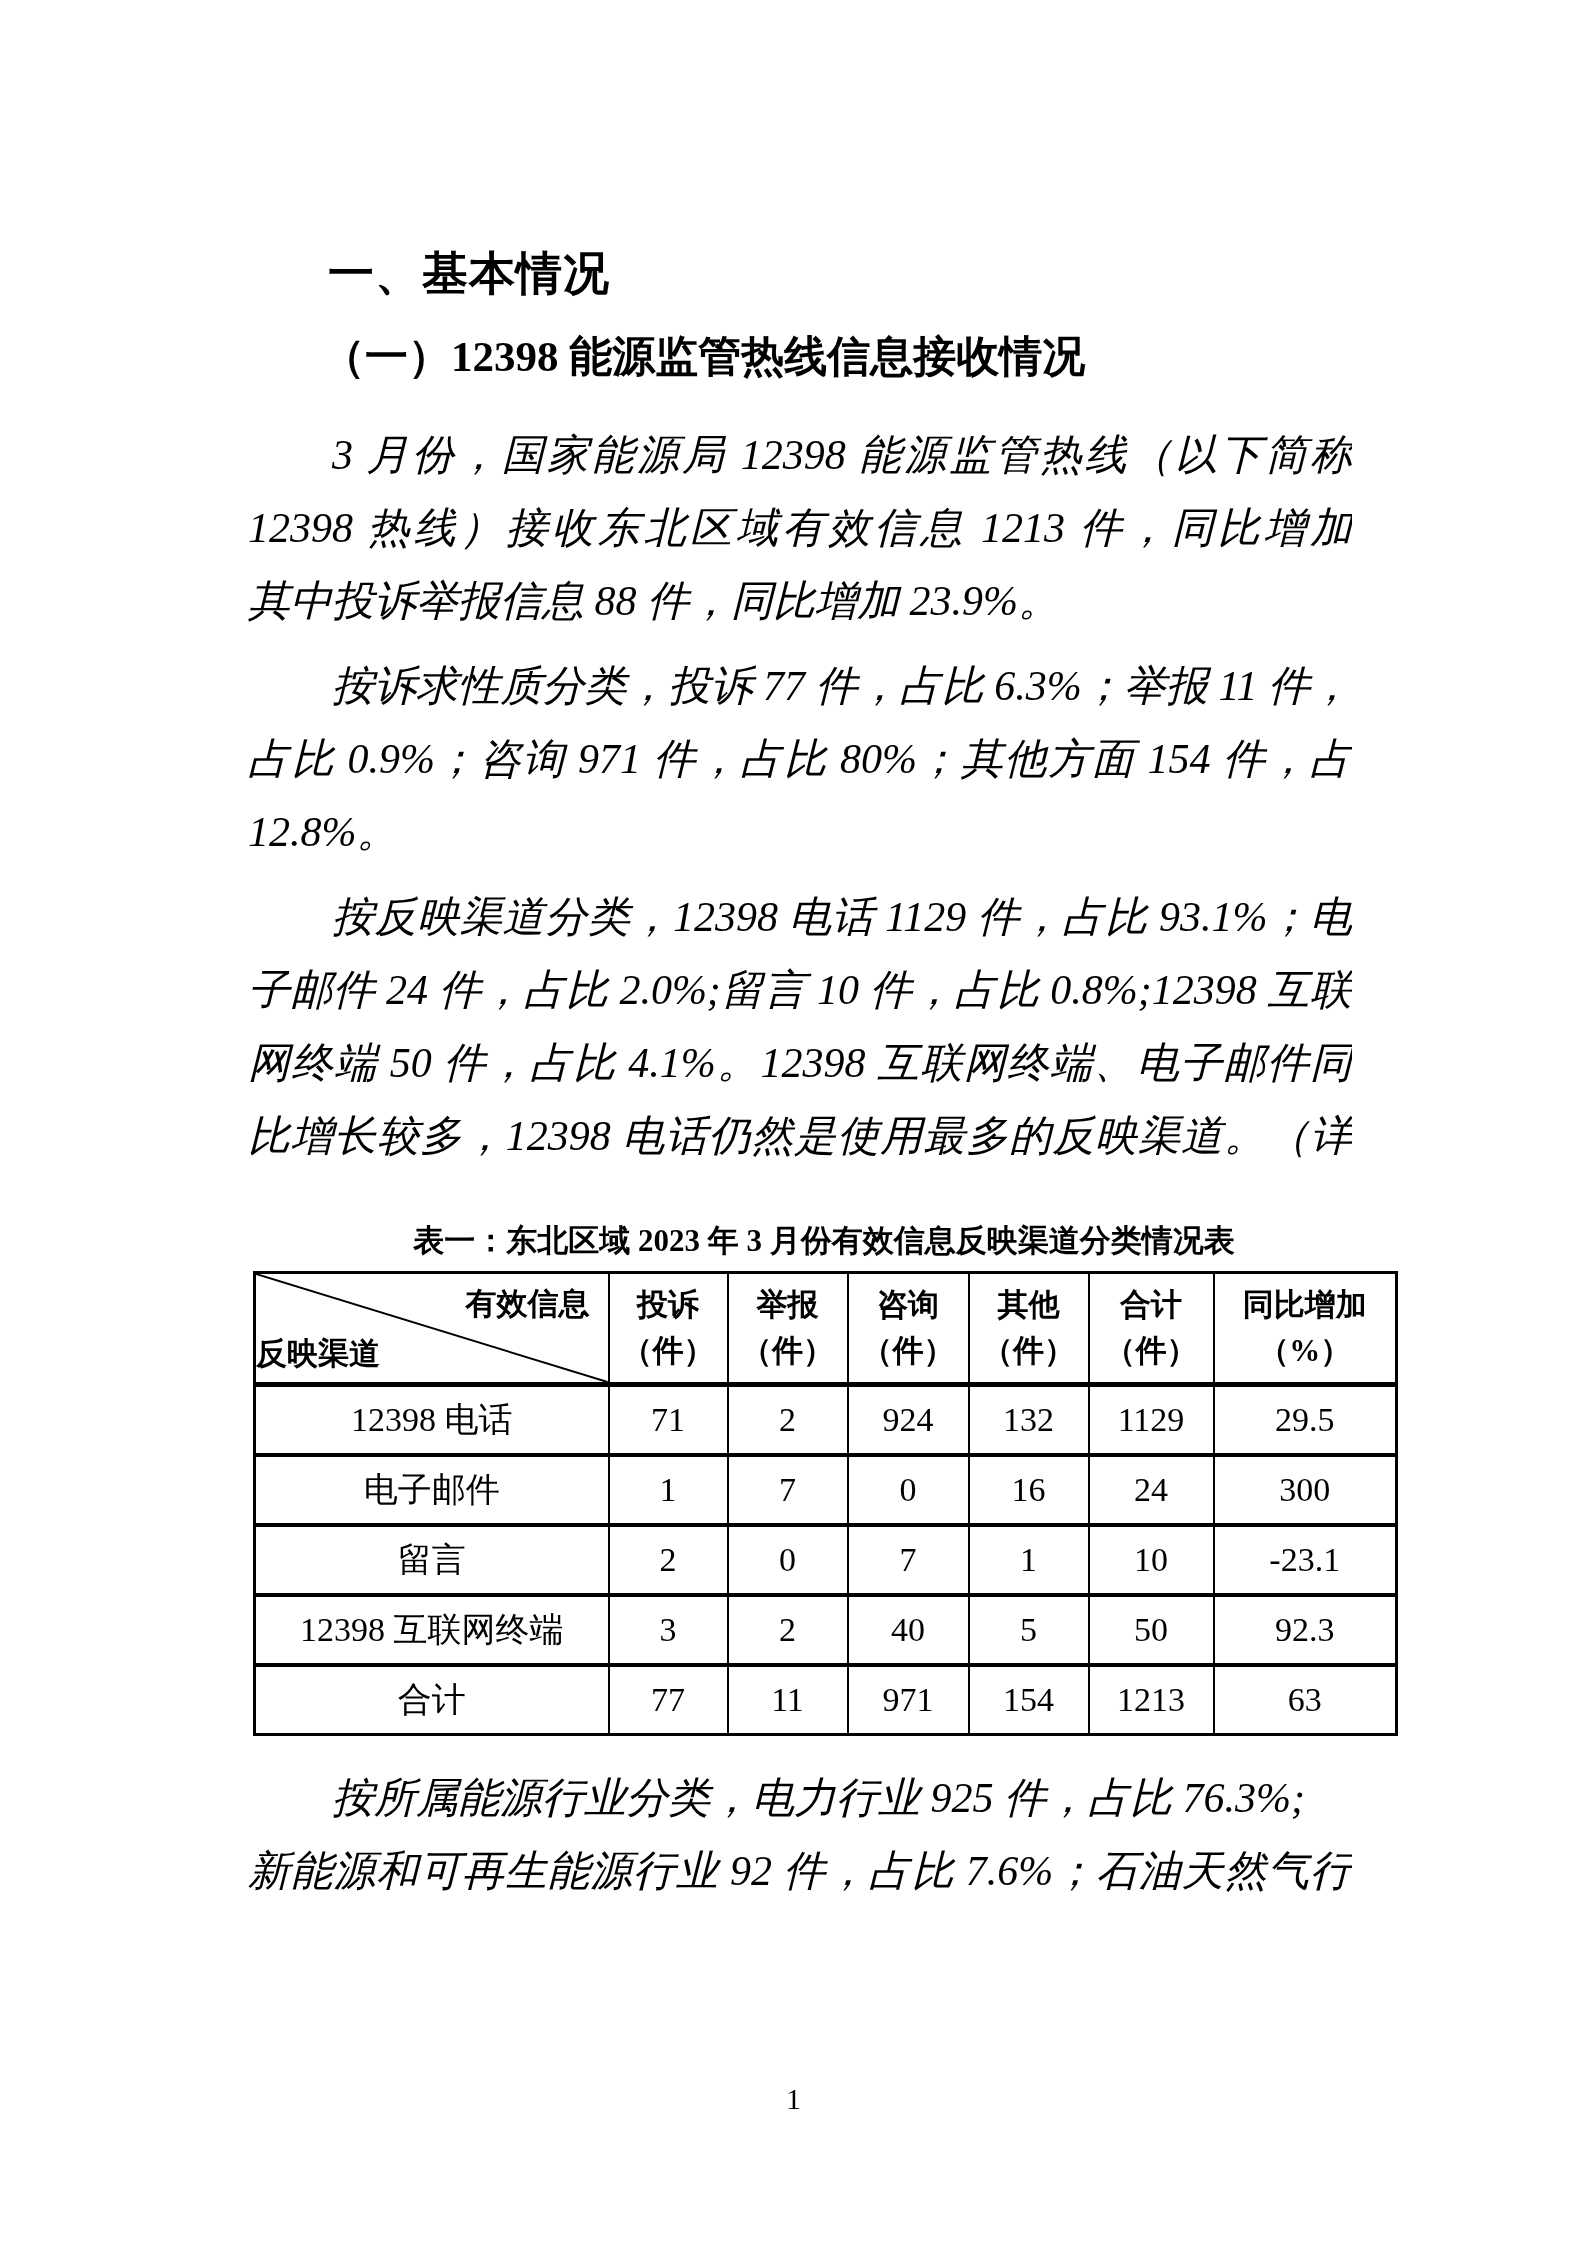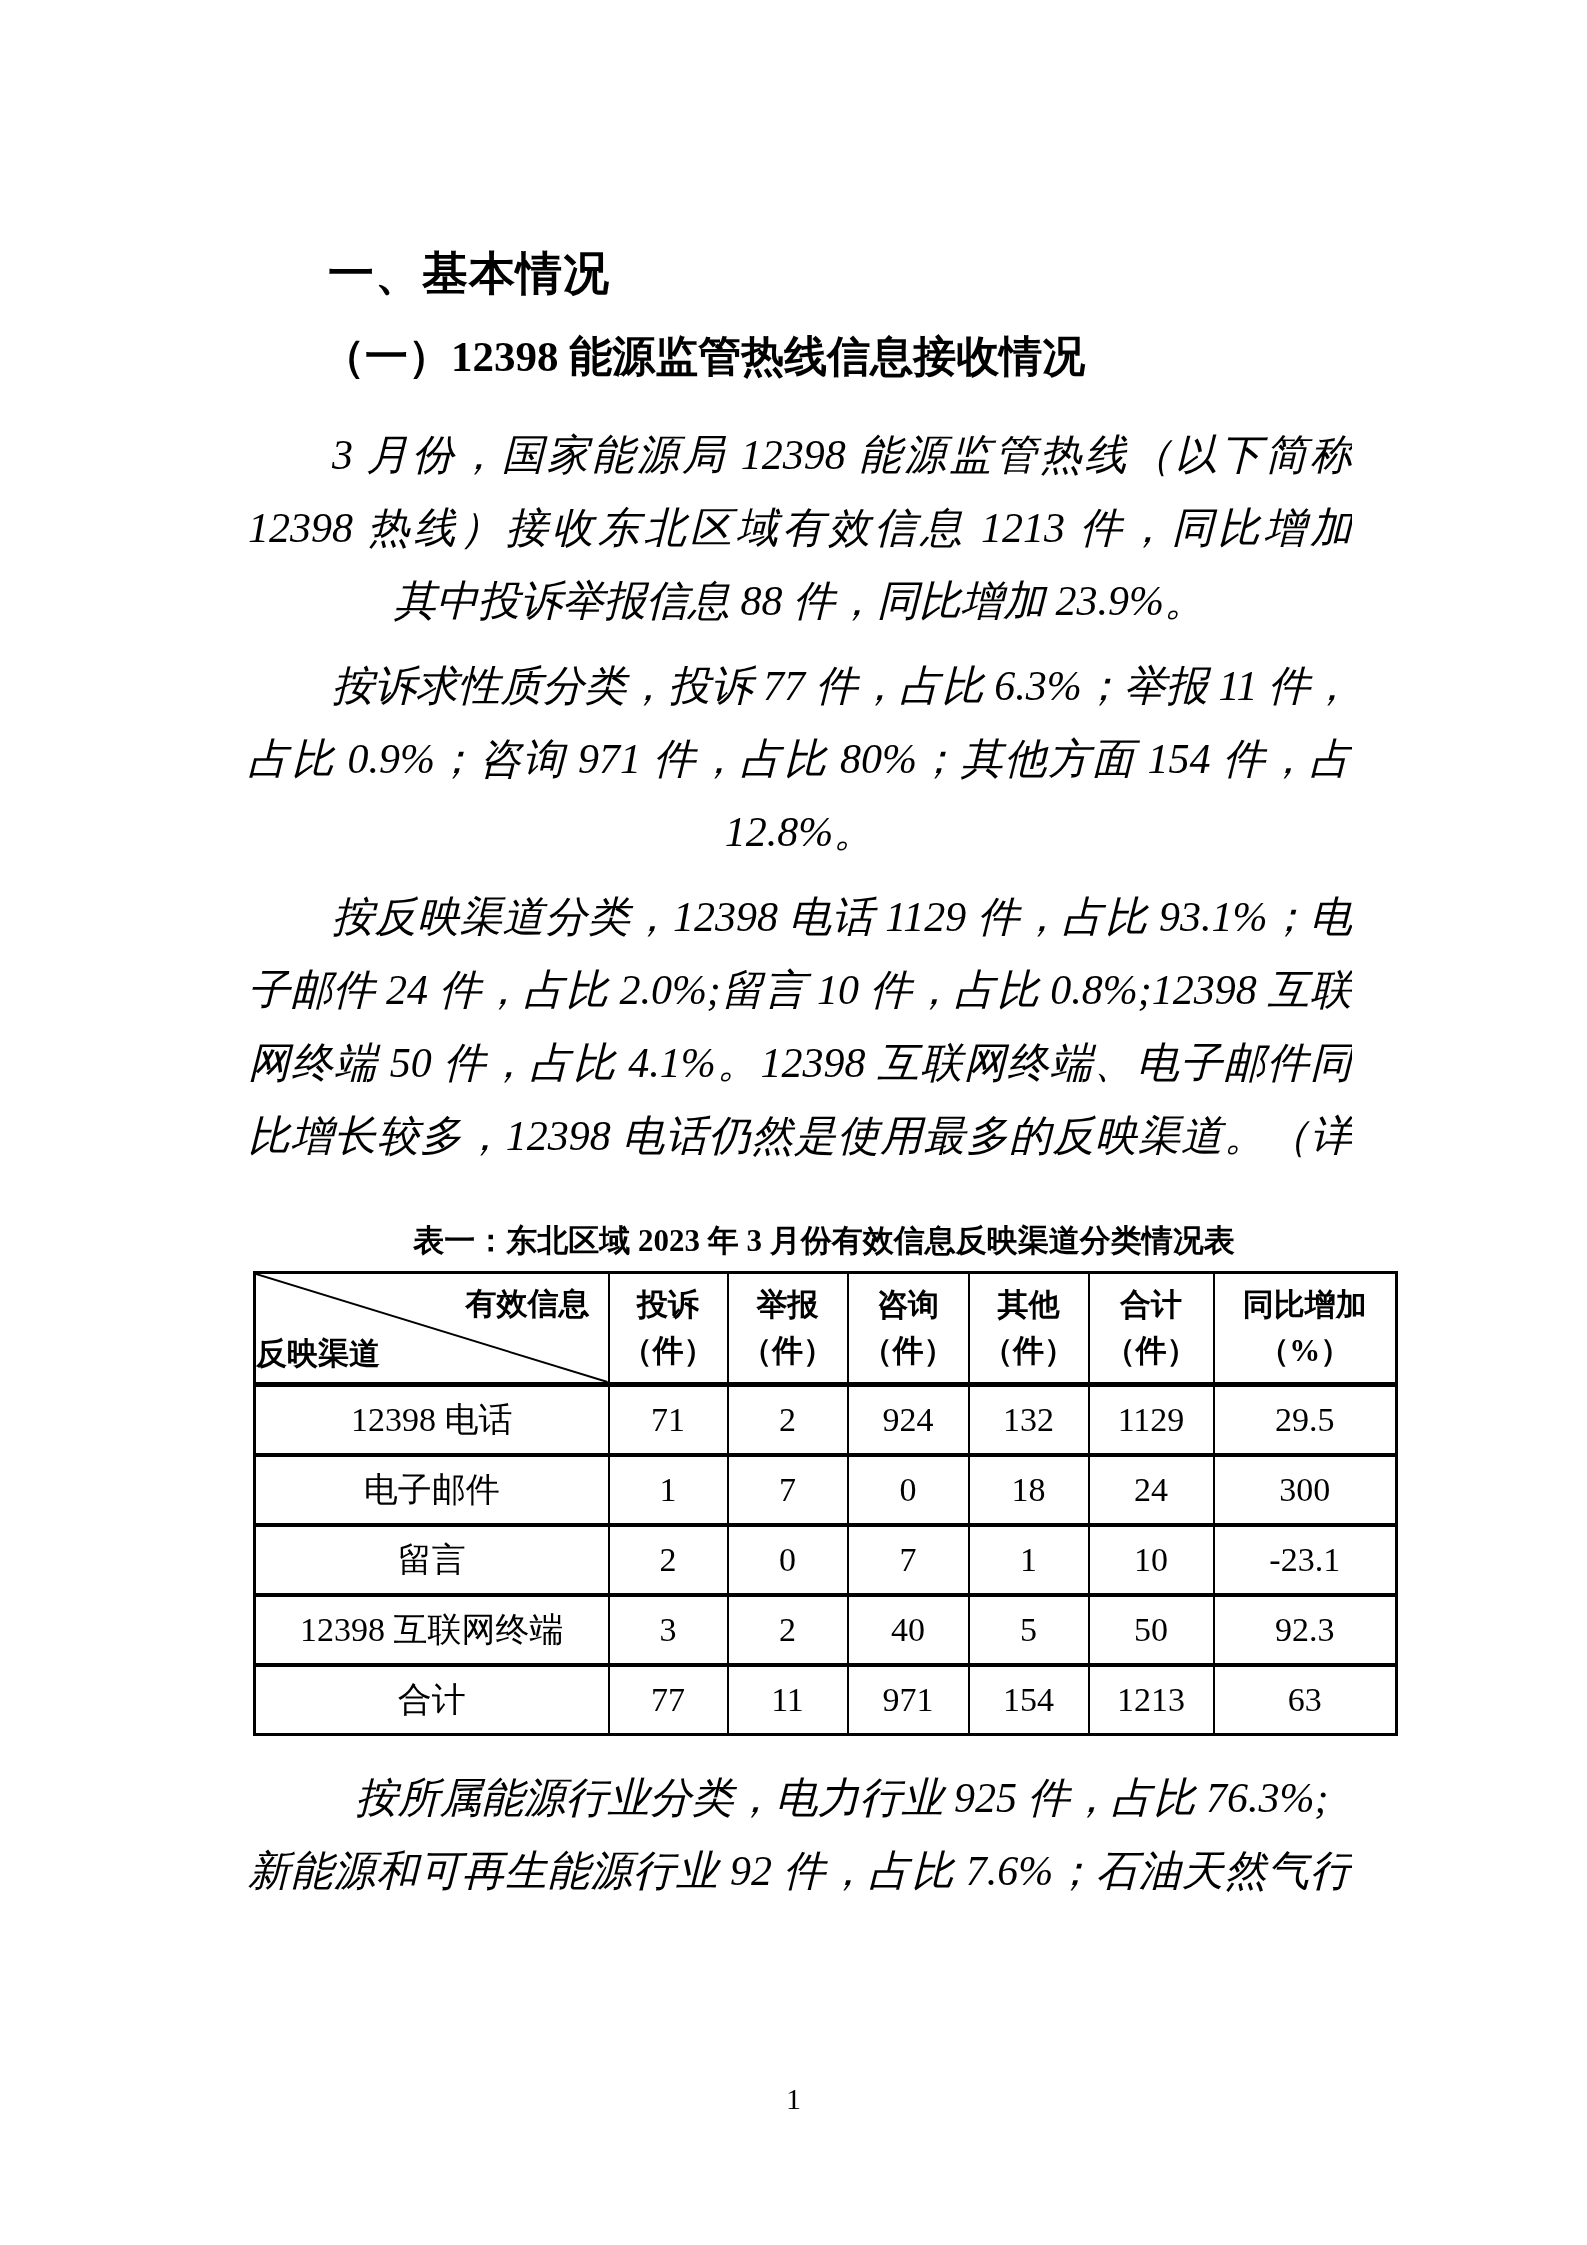--- a/index.html
+++ b/index.html
@@ -34,21 +34,21 @@
     text-indent: 2em;
   }
   .para { margin: 12px; font-style: italic; }
   .para.first { margin-top: 20px; }
   .line {
     font-size: 42px;
     height: 73px;
     line-height: 73px;
     white-space: nowrap;
     overflow: hidden;
-    text-align: center;
+    text-align: left;
   }
   .line.j {
     white-space: normal;
     text-align: justify;
     text-align-last: justify;
   }
   .line.indent { text-indent: 2em; }
   .table-title {
     margin-top: 38px;
     height: 60px;
@@ -184,21 +184,21 @@
         <td>924</td>
         <td>132</td>
         <td>1129</td>
         <td>29.5</td>
       </tr>
       <tr>
         <td>电子邮件</td>
         <td>1</td>
         <td>7</td>
         <td>0</td>
-        <td>18</td>
+        <td>16</td>
         <td>24</td>
         <td>300</td>
       </tr>
       <tr>
         <td>留言</td>
         <td>2</td>
         <td>0</td>
         <td>7</td>
         <td>1</td>
         <td>10</td>

